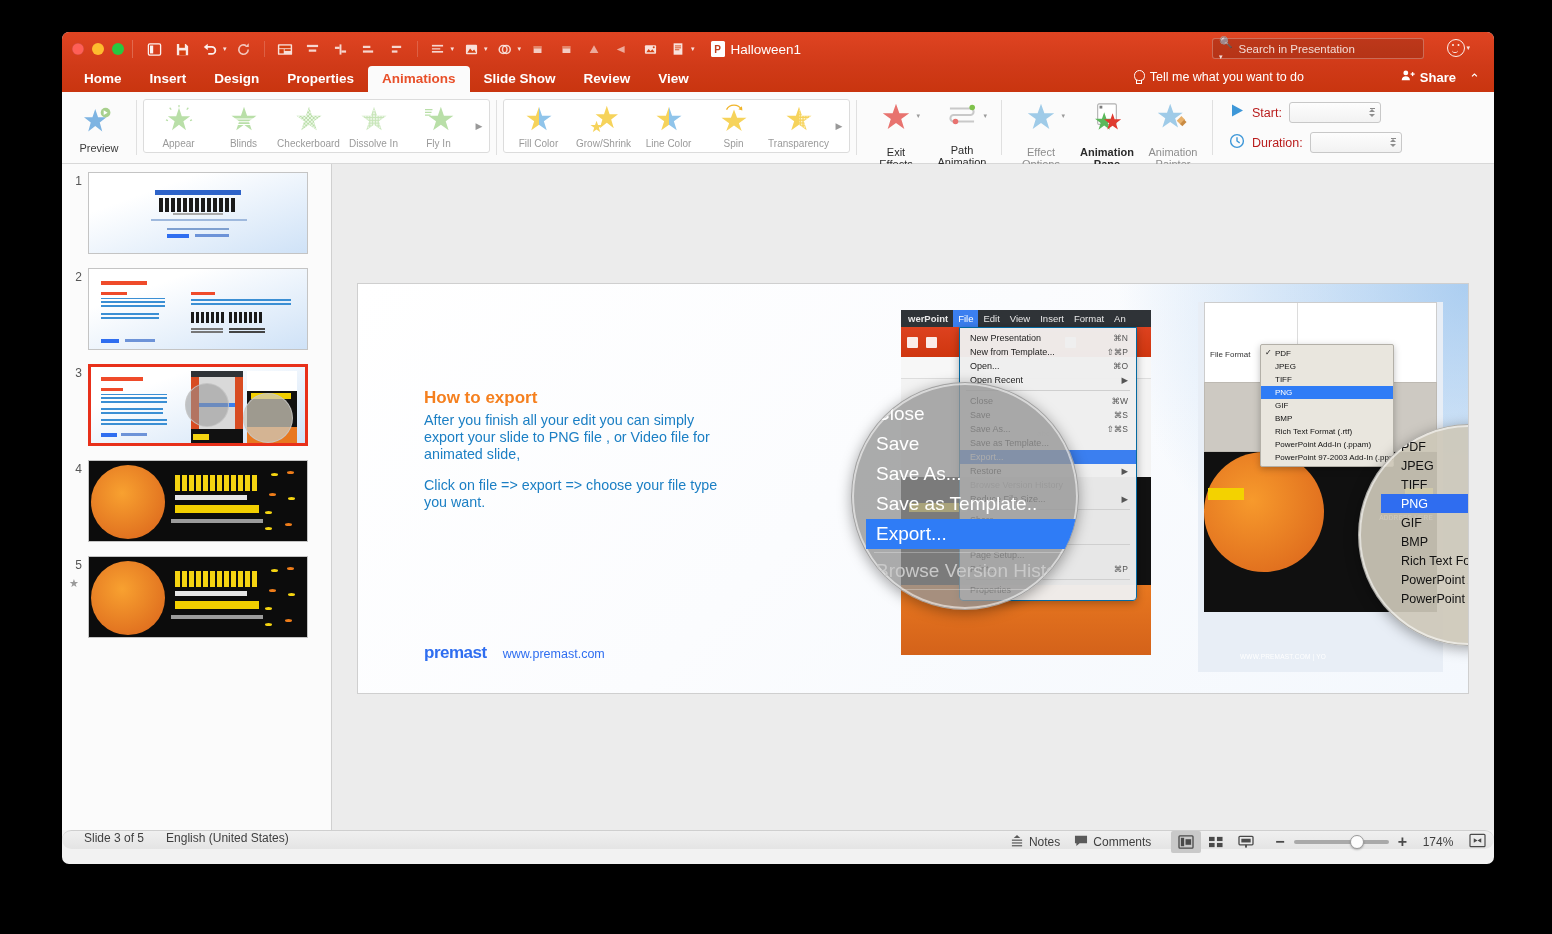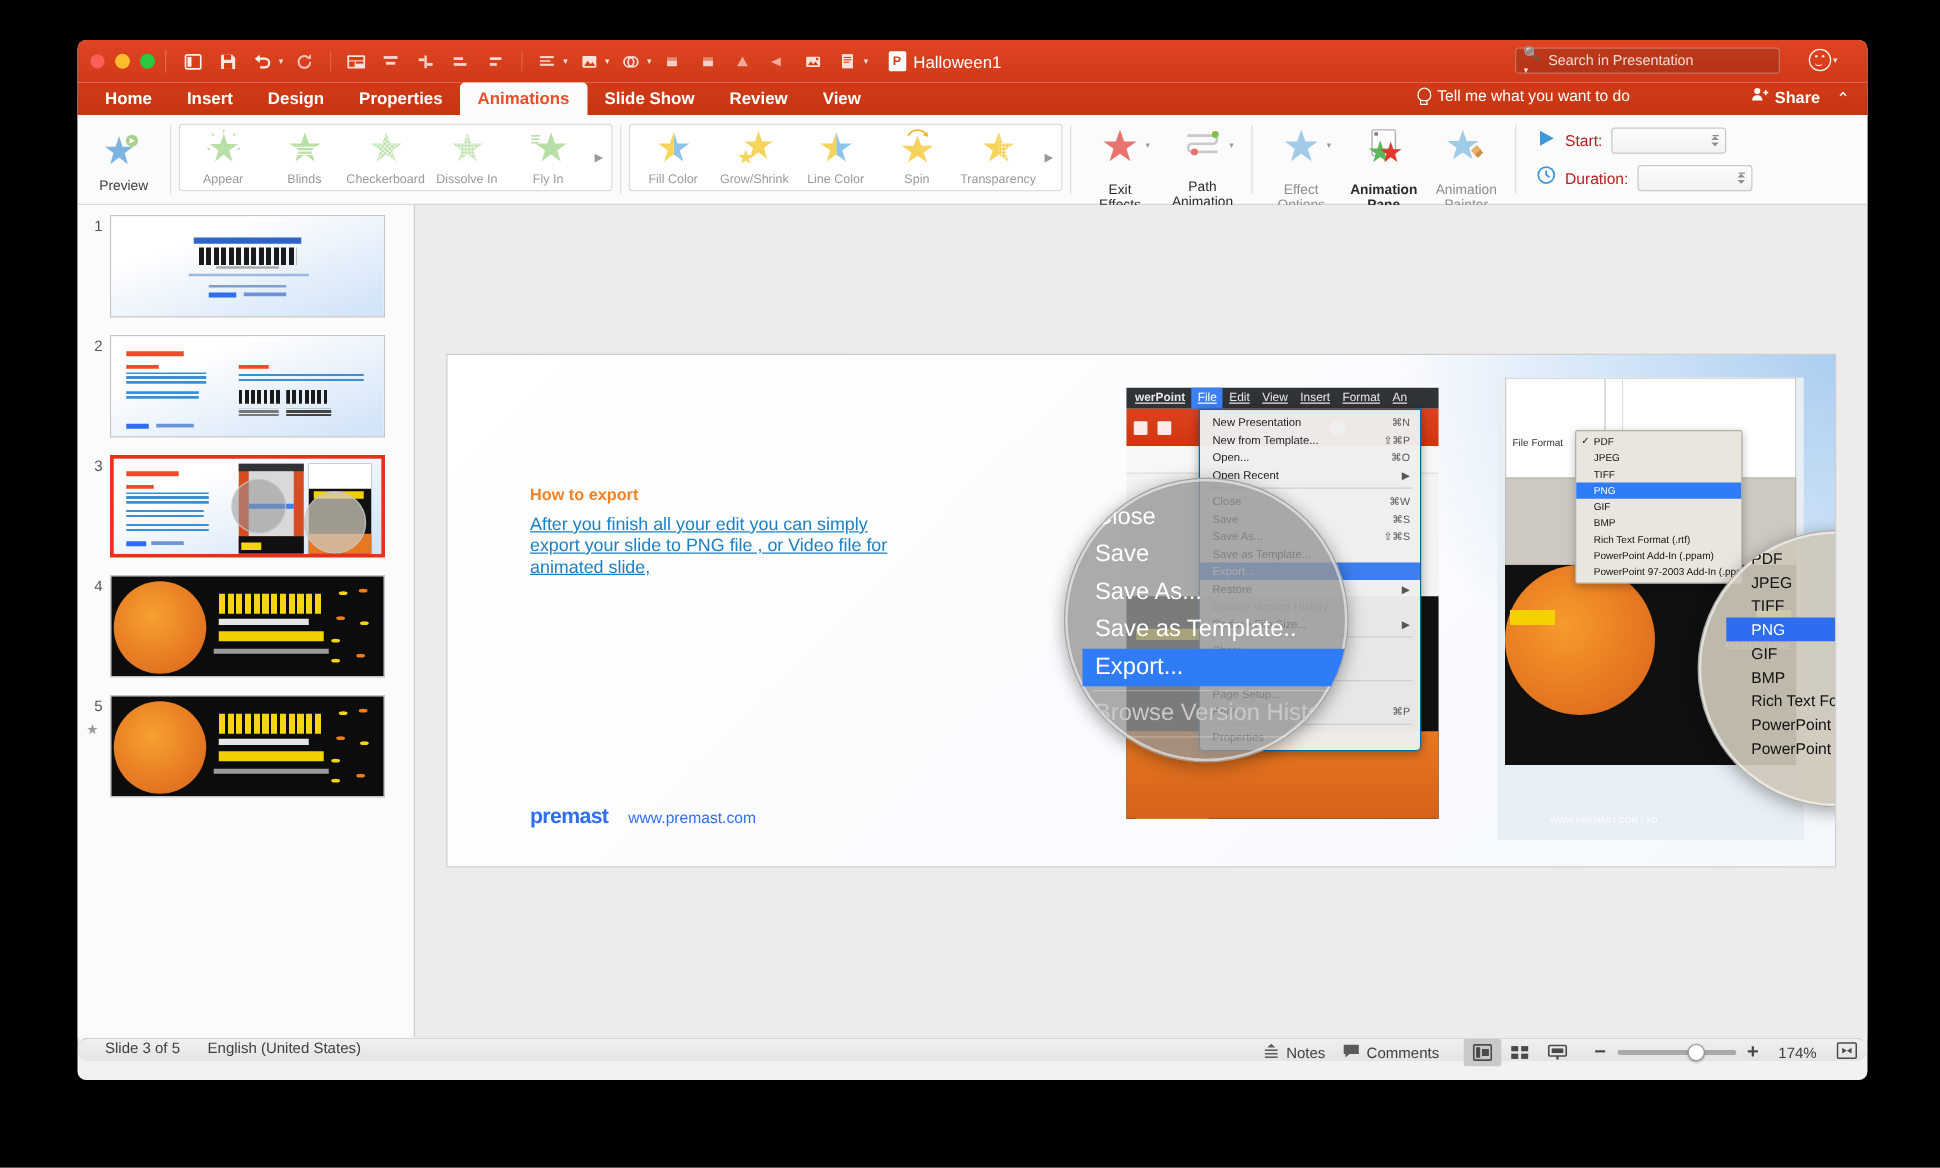--- a/index.html
+++ b/index.html
@@ -249,27 +249,27 @@
     background:
       radial-gradient(circle at 100% 0%, rgba(110,170,230,0.55) 0%, rgba(110,170,230,0.0) 68%);
   }
 
   .slide-title {
     position:absolute; left: 66px; top: 46px;
     color: #f14f32; font-size: 25px; font-weight: bold;
   }
   .slide-sub {
     position:absolute; left: 66px; top: 104px;
-    color: #f5801f; font-size: 13px; font-weight: bold;
+    color: #f5801f; font-size: 17px; font-weight: bold;
   }
   .slide-body {
     position:absolute; left: 66px; top: 128px; width: 300px;
     color: #1b7fc4; font-size: 14.3px; line-height: 17px;
   }
-  .slide-body p { margin-bottom: 14px; text-decoration: underline; }
+  .slide-body p { margin-bottom: 14px; }
   .premast-logo {
     position:absolute; left: 66px; bottom: 30px;
     display:flex; align-items:baseline; gap: 16px;
   }
   .premast-logo .brand {
     color:#2f6ef0; font-size: 17px; font-weight: bold; letter-spacing:-0.5px;text-align:right;
   }
   .premast-logo .url { color:#2f6ef0; font-size: 12.5px; }
 
   
@@ -277,21 +277,21 @@
     position:absolute; left: 543px; top: 26px;
     width: 250px; height: 345px;
     overflow:hidden; background:#fff;
   }
   .menubar {
     height: 17px; background: #2f3337;
     display:flex; align-items:center; gap:0px;
     padding-left: 2px;
     font-size: 9.5px; color:#e9e9e9;
   }
-  .menubar span { padding: 0 5px; line-height:17px;text-decoration:underline;}
+  .menubar span { padding: 0 5px; line-height:17px;}
   .menubar span.app { font-weight:bold; }
   .menubar span.sel { background:#3b7ff0; color:#fff; }
   .shot-ribbon {
     height: 30px;
     background: linear-gradient(180deg,#dd421f,#cf360f);
     display:flex; align-items:center; gap: 8px; padding-left: 6px;
   }
   .shot-ribbon .mini-ic { width:11px;height:11px;background:rgba(255,255,255,.9); border-radius:1px;}
   .shot-body { position:absolute; inset: 47px 0 0 0; background:#f3f3f3; }
   .shot-body .tool-strip{
@@ -965,20 +965,21 @@
         </div>
       </div>
 
       <div class="main-area">
         <div class="slide-canvas">
           <div class="bg-dots"></div>
 
           <div class="slide-sub">How to export</div>
           <div class="slide-body">
             <p>After you finish all your edit you can simply export your slide to PNG file , or Video file for animated slide,</p>
+            <p>Click on file =&gt; export =&gt; choose your file type you want.</p>
           </div>
           <div class="premast-logo">
             <span class="brand">premast</span>
             <span class="url">www.premast.com</span>
           </div>
 
           <div class="shot-menu">
             <div class="menubar">
               <span class="app">werPoint</span>
               <span class="sel">File</span>

